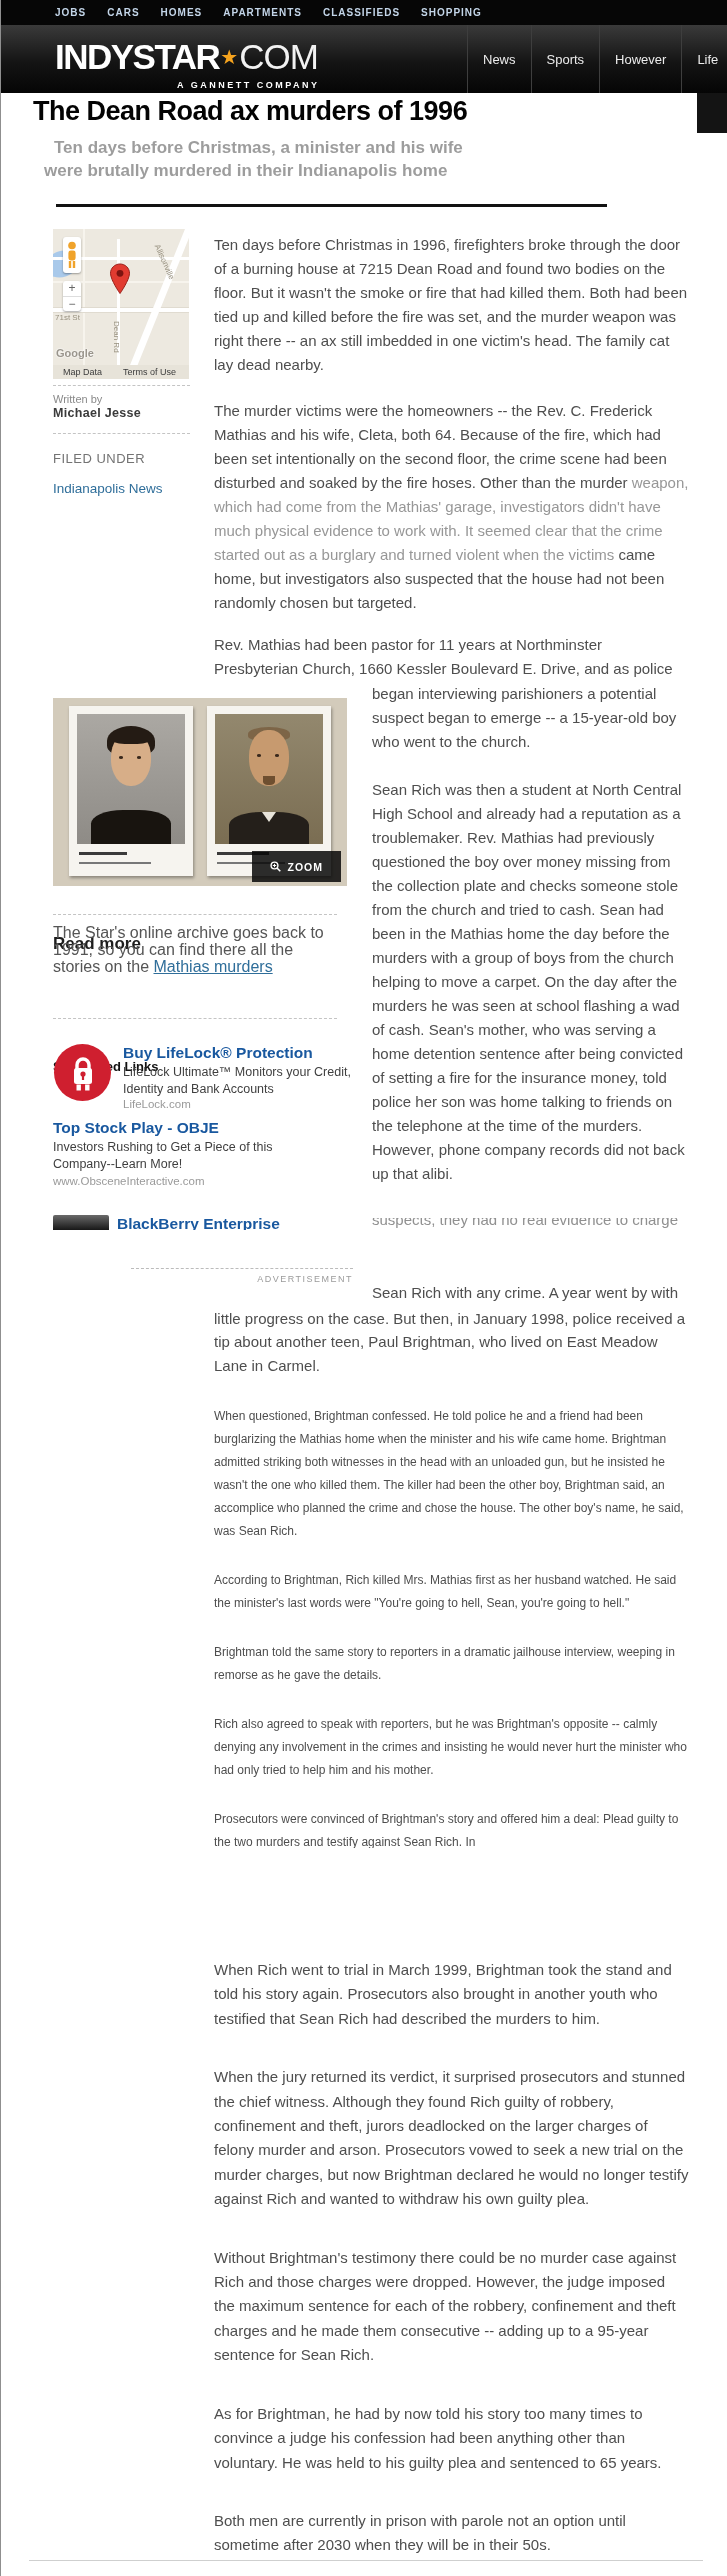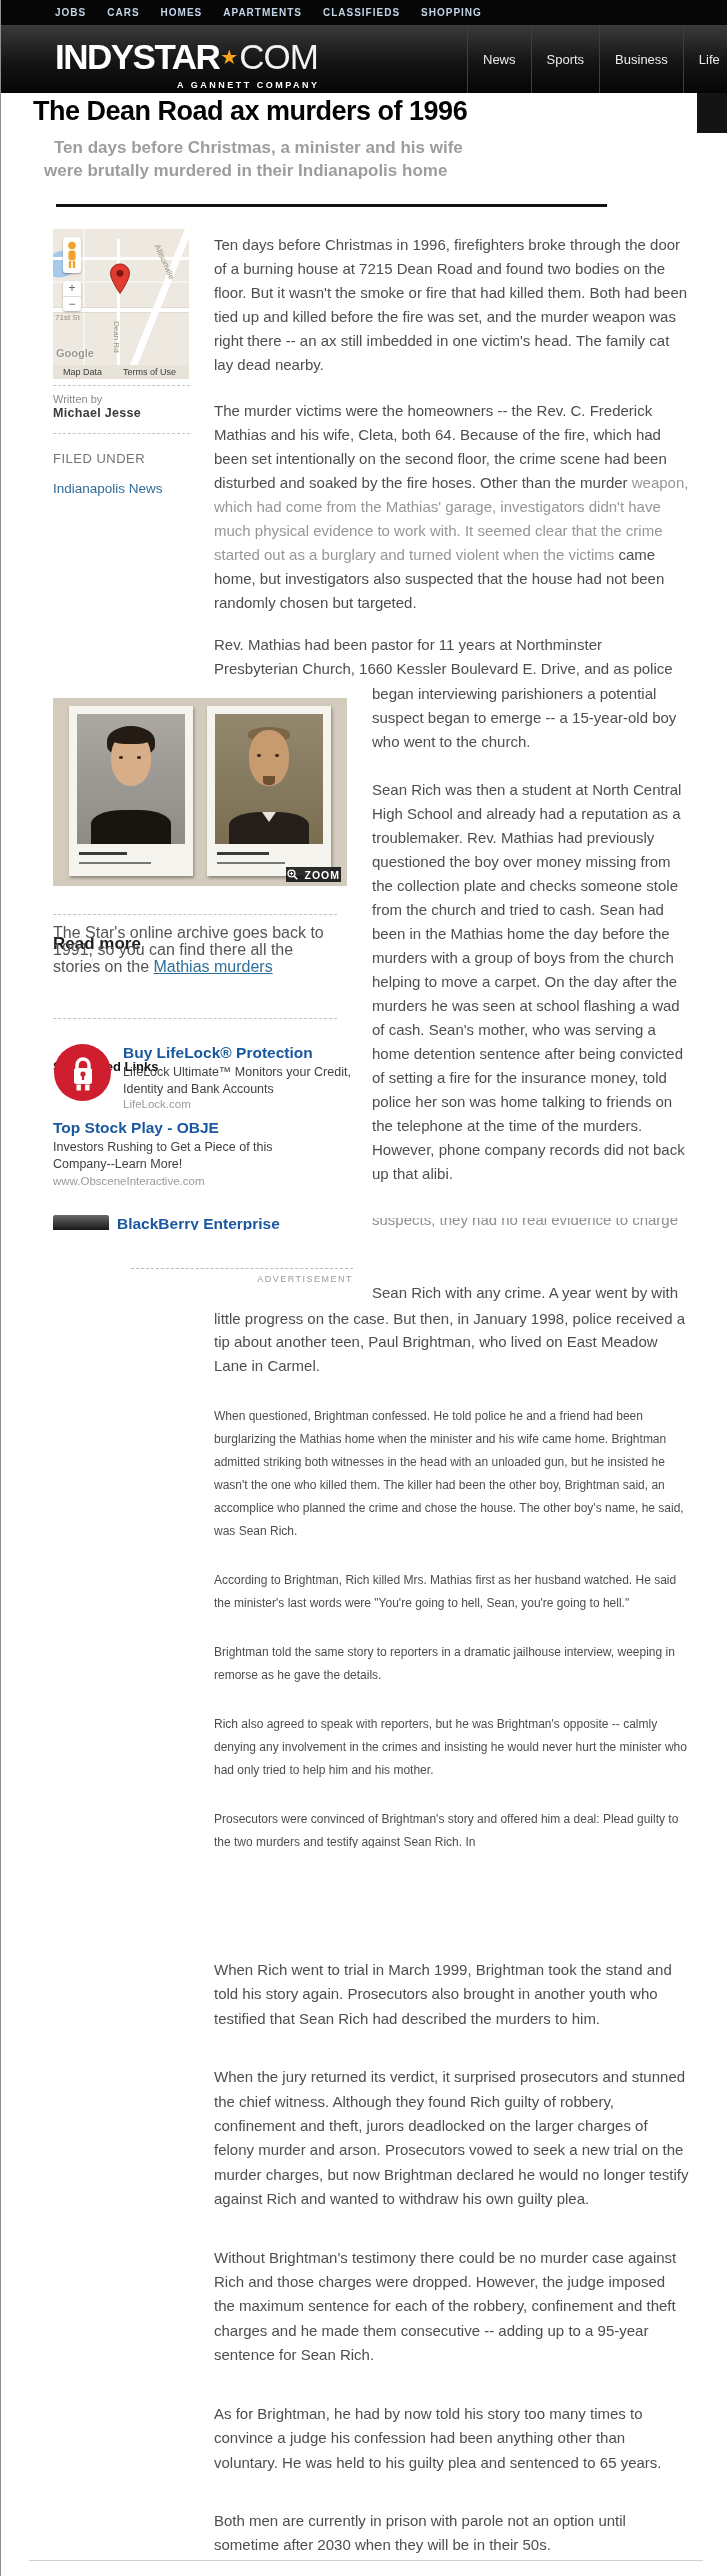--- a/index.html
+++ b/index.html
@@ -73,22 +73,22 @@
   .pf-l{background:linear-gradient(180deg,#aba8a3,#8e8b86);}
   .pf-r{background:linear-gradient(180deg,#93886e,#7a6d52);}
   .head{position:absolute;border-radius:46% 46% 48% 48%;}
   .hair{position:absolute;border-radius:50% 50% 35% 35%;}
   .eye{position:absolute;width:4px;height:2.5px;background:#39281c;border-radius:50%;}
   .shirt{position:absolute;bottom:0;border-radius:40% 40% 0 0;}
   .goatee{position:absolute;background:#6e4f30;border-radius:0 0 40% 40%;}
   .vshirt{position:absolute;width:0;height:0;border-left:7px solid transparent;border-right:7px solid transparent;border-top:10px solid #e8e4da;}
   .plabel-bar{position:absolute;background:#3a3a3a;height:2.5px;}
   .plabel-bar2{position:absolute;background:#777;height:2px;}
-  .zoombtn{position:absolute;right:6px;bottom:4px;height:15px;background:rgba(8,8,8,.85);color:#fff;
-           display:flex;align-items:center;gap:7px;padding:0 1px;font-size:10.5px;font-weight:bold;letter-spacing:1px;cursor:pointer;}
+  .zoombtn{position:absolute;right:6px;bottom:4px;height:31px;background:rgba(8,8,8,.85);color:#fff;
+           display:flex;align-items:center;gap:7px;padding:0 18px;font-size:10.5px;font-weight:bold;letter-spacing:1px;cursor:pointer;}
 
   
   .rm-head{left:52px;top:934px;font-size:17px;font-weight:bold;color:#1e1e1e;}
   .rm-text{left:52px;top:924px;width:286px;font-size:16px;line-height:17px;color:#555;}
   .sp-head{left:52px;top:1027px;font-size:13px;font-weight:bold;color:#111;margin-top:32px;}
   .ad-title{font-size:15.5px;font-weight:bold;color:#19589f;text-decoration:none;cursor:pointer;display:block;}
   .ad-desc{font-size:12.5px;line-height:17px;color:#3f3f3f;}
   .ad-url{font-size:11.5px;color:#9a9a9a;}
   .ll-circle{position:absolute;left:53px;top:1044px;width:57px;height:57px;border-radius:50%;background:#cf1f2f;
              display:flex;align-items:center;justify-content:center;}
@@ -122,21 +122,21 @@
   </div>
 
   <div class="abs masthead">
     <div class="logo">
       <span class="ind">INDYSTAR</span><span class="star">★</span><span class="com">COM</span>
     </div>
     <div class="tagline">A GANNETT COMPANY</div>
     <div class="nav">
       <div class="navtab">News</div>
       <div class="navtab">Sports</div>
-      <div class="navtab">Business</div>
+      <div class="navtab">However</div>
       <div class="navtab">Life</div>
 
     </div>
   </div>
   <div class="abs hdr-module"></div>
 
   <div class="abs title">The Dean Road ax murders of 1996</div>
   <div class="abs subtitle sub1">Ten days before Christmas, a minister and his wife</div>
   <div class="abs subtitle sub2">were brutally murdered in their Indianapolis home</div>
   <div class="abs rule"></div>

